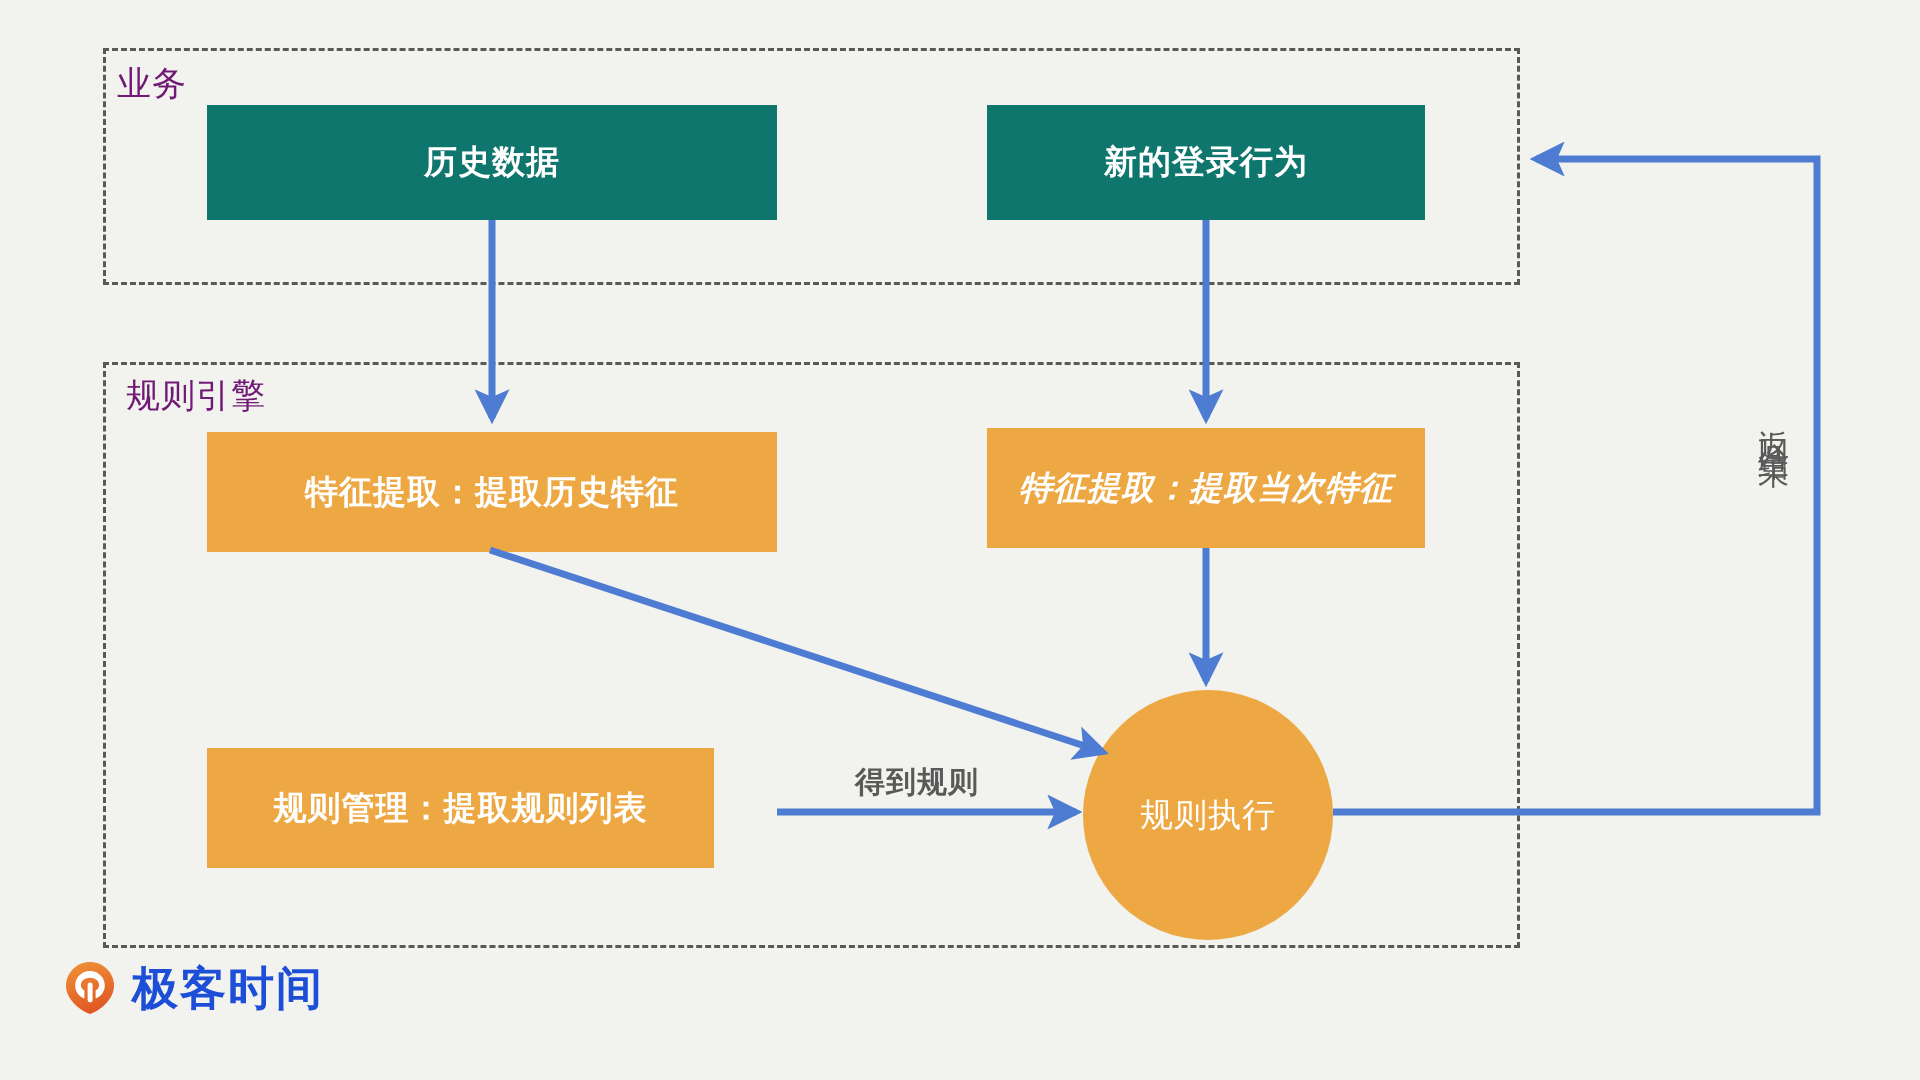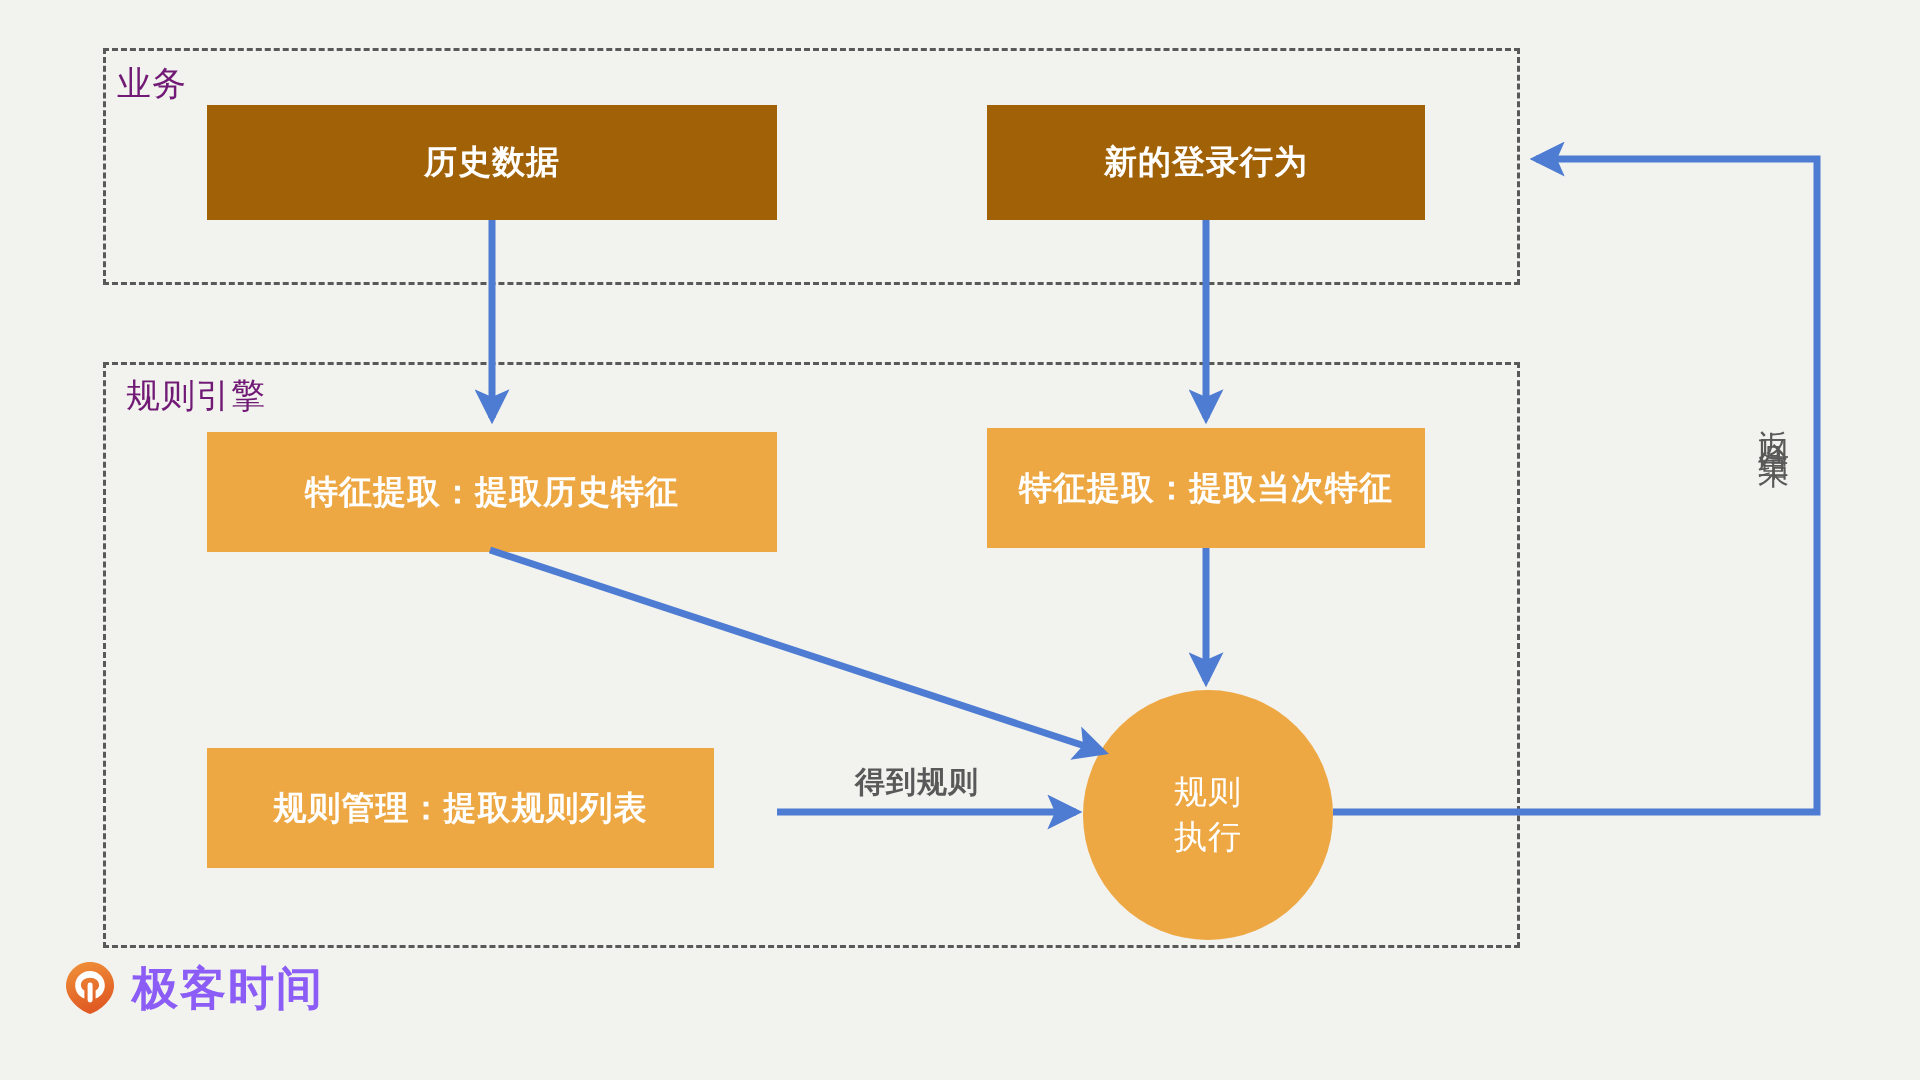--- a/index.html
+++ b/index.html
@@ -51,25 +51,25 @@
     display: flex;
     align-items: center;
     justify-content: center;
     color: #ffffff;
     font-size: 33px;
     font-weight: bold;
     letter-spacing: 1px;
     text-align: center;
     white-space: nowrap;
   }
-  .node.blue  { background: #a16207; }
+  .node.blue  { background: #0f766e; }
   .node.orange{ background: #eda843; }
   .node.circle {
     border-radius: 50%;
-    flex-direction: column;
+    flex-direction: row;
     line-height: 1.35;
     font-weight: normal;
   }
 
   
   .edge-label {
     position: absolute;
     color: #595959;
     font-size: 30px;
     font-weight: bold;
@@ -90,21 +90,21 @@
     display: flex;
     align-items: center;
     gap: 14px;
   }
   .brand-mark {
     width: 56px;
     height: 56px;
     flex: 0 0 56px;
   }
   .brand-text {
-    color: #8b5cf6;
+    color: #1d4ed8;
     font-size: 46px;
     font-weight: bold;
     letter-spacing: 2px;
     line-height: 1;
   }
 </style>
 </head>
 <body>
 
 <div id="stage">
@@ -120,21 +120,21 @@
   </div>
 
   <div class="node blue" style="left:987px; top:105px; width:438px; height:115px;">
     <span>新的登录行为</span>
   </div>
 
   <div class="node orange" style="left:207px; top:432px; width:570px; height:120px;">
     <span>特征提取：提取历史特征</span>
   </div>
 
-  <div class="node orange" style="left:987px; top:428px; width:438px; height:120px;">
+  <div class="node orange" style="left:987px; top:428px; width:438px; height:120px;font-style:italic;">
     <span>特征提取：提取当次特征</span>
   </div>
 
   <div class="node orange" style="left:207px; top:748px; width:507px; height:120px;text-align:center;">
     <span>规则管理：提取规则列表</span>
   </div>
 
   <div class="node orange circle" style="left:1083px; top:690px; width:250px; height:250px;">
     <span>规则</span>
     <span>执行</span>

